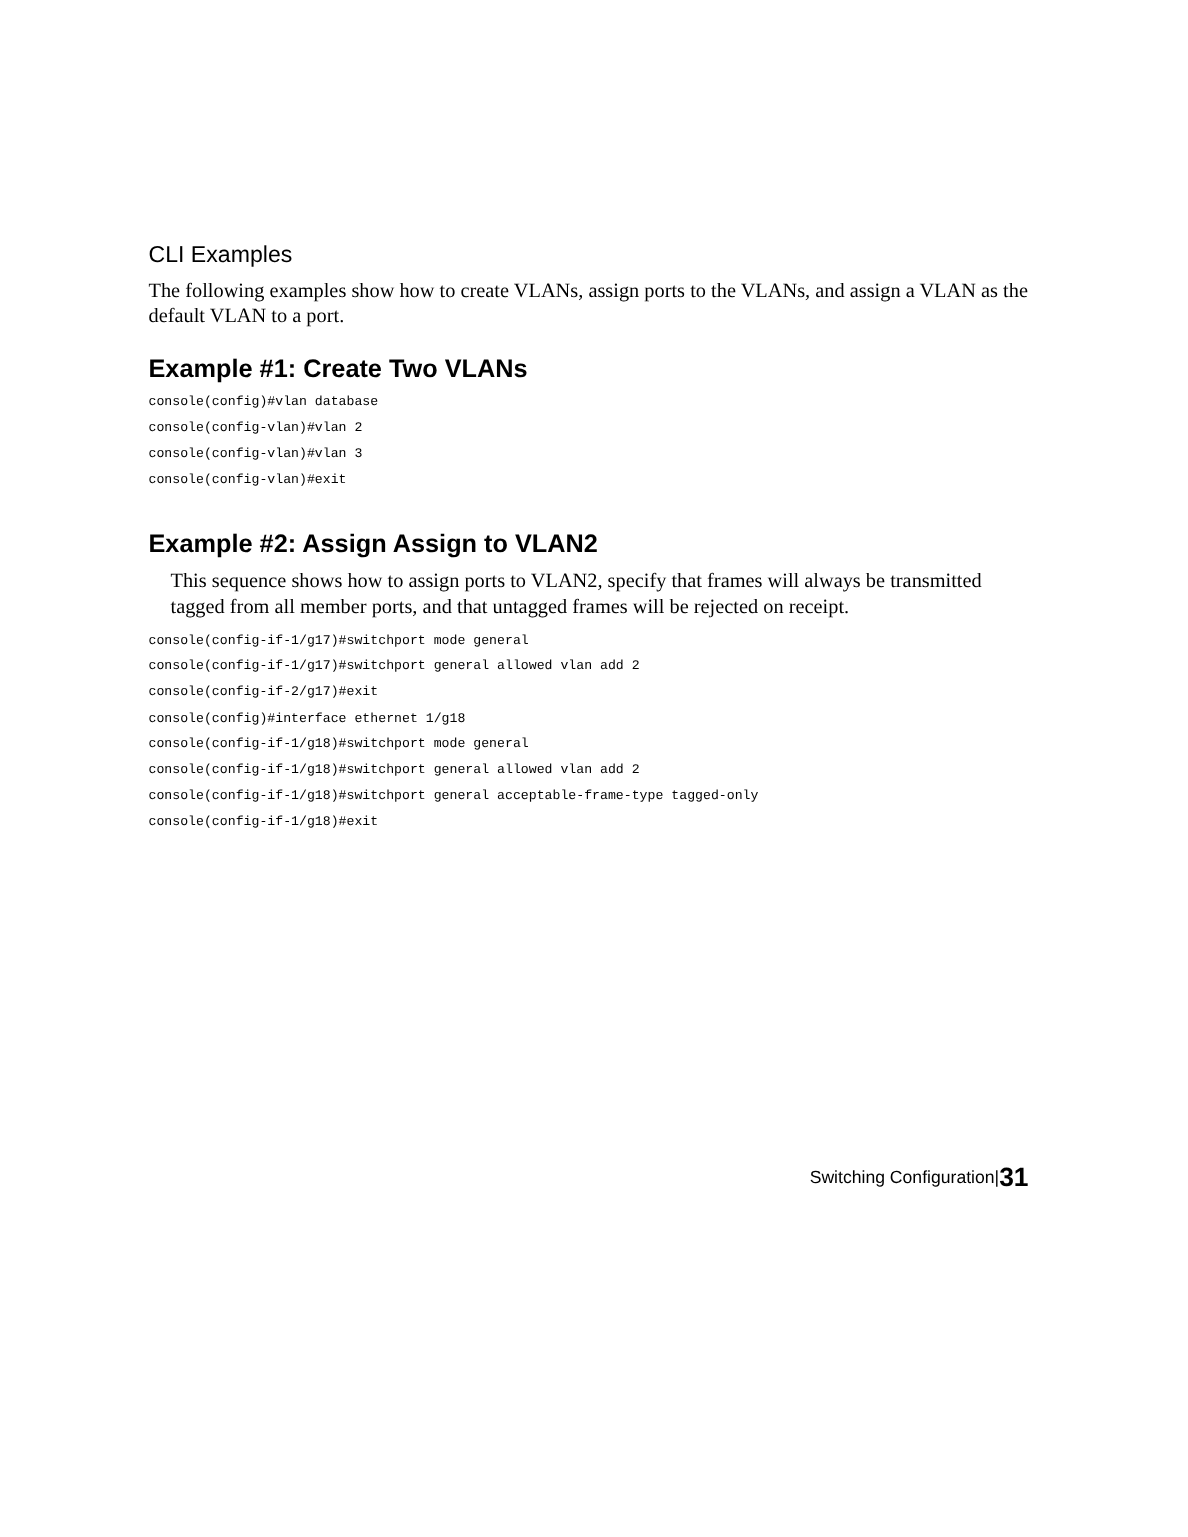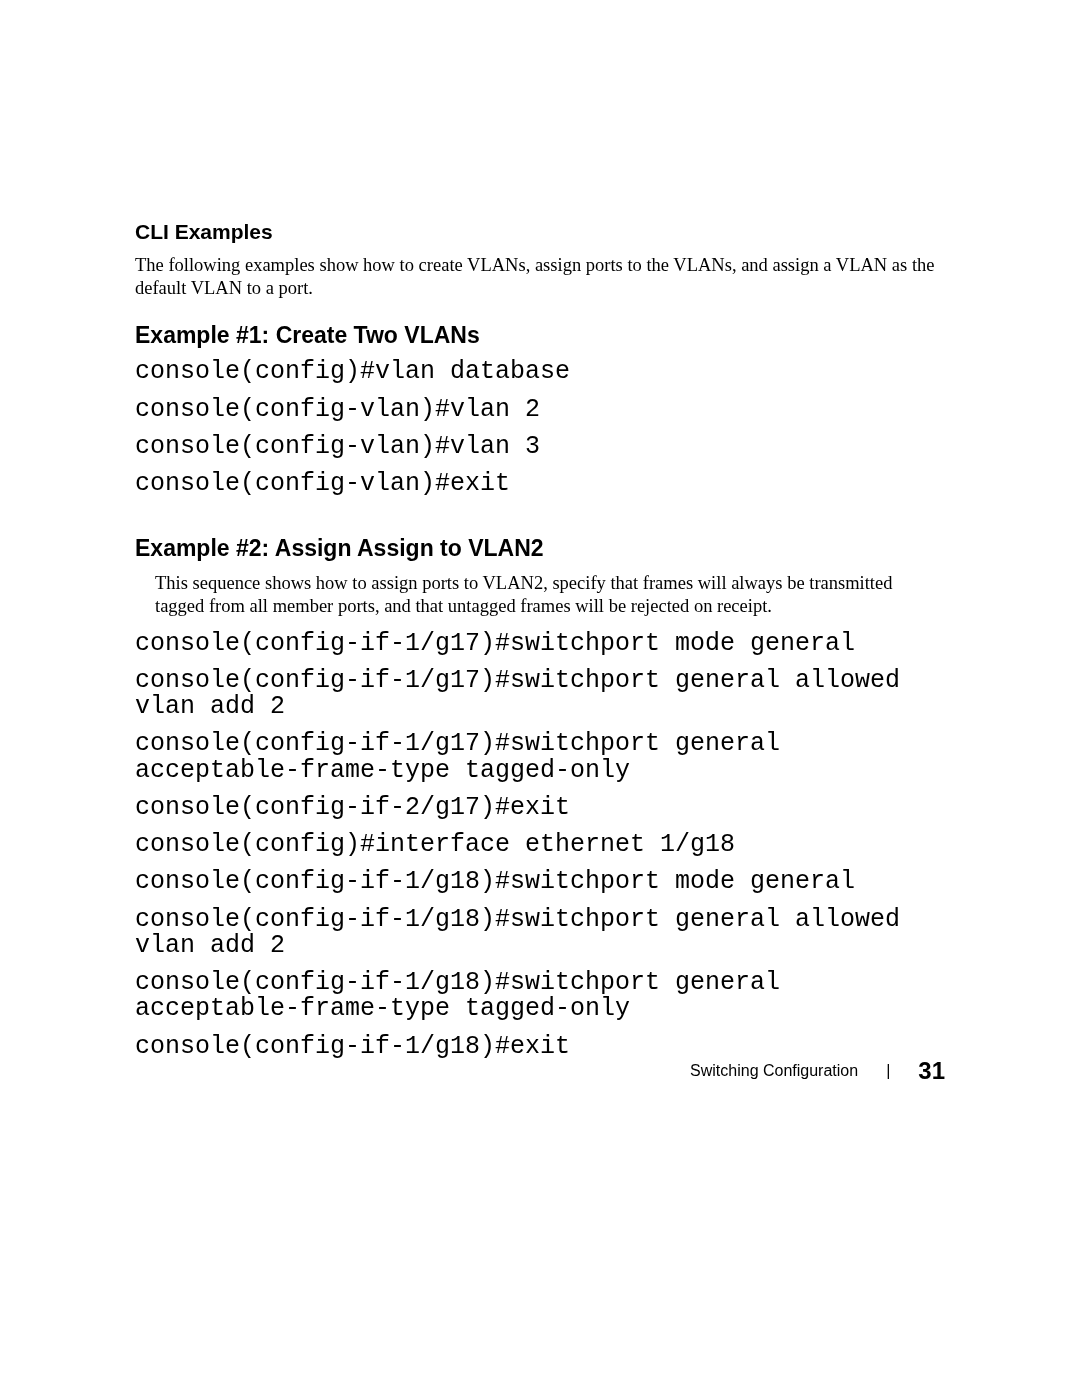--- a/index.html
+++ b/index.html
@@ -13,55 +13,54 @@
   }
   .page {
     position: relative;
     width: 1080px;
     height: 1397px;
     box-sizing: border-box;
     padding: 220px 135px 0 135px;
   }
   .section-heading {
     font-family: "Helvetica Neue", Helvetica, Arial, sans-serif;
-    font-weight: 700;
+    font-weight: 400;
     font-size: 21px;
     margin: 0 0 10px 0;
     letter-spacing: 0px;
   }
   .body-text {
     font-family: Georgia, 'Times New Roman', serif;
     font-size: 18.5px;
     line-height: 1.25;
     margin: 0 0 22px 0;
   }
   .example-heading {
     font-family: "Helvetica Neue", Helvetica, Arial, sans-serif;
     font-weight: 700;
     font-size: 23px;
     margin: 16px 0 10px 0;
   }
   .code-line {
     font-family: "Courier New", Courier, monospace;
-    font-size: 25px;
+    font-size: 12px;
     line-height: 1.05;
     white-space: pre-wrap;
     word-break: break-word;
     margin: 0 0 11px 0;
   }
   .footer {
     position: absolute;
     bottom: 312px;
-    right: 135px;
+    right: 145px;
     font-family: "Helvetica Neue", Helvetica, Arial, sans-serif;
     font-size: 16px;
     color: #000;
     display: flex;
     align-items: center;
-    gap: 28px;
   }
   .footer .sep {
     color: #000;
     font-weight: 300;
   }
   .footer .pagenum {
     font-weight: 700;
     font-size: 24px;
     text-align: center;
   }
@@ -80,21 +79,20 @@
   <div class="code-line">console(config)#vlan database</div>
   <div class="code-line">console(config-vlan)#vlan 2</div>
   <div class="code-line">console(config-vlan)#vlan 3</div>
   <div class="code-line" style="margin-bottom:38px;">console(config-vlan)#exit</div>
 
   <h3 class="example-heading">Example #2: Assign Assign to VLAN2</h3>
   <p class="body-text" style="margin-bottom:12px;margin-left:20px;">This sequence shows how to assign ports to VLAN2, specify that frames will always be transmitted tagged from all member ports, and that untagged frames will be rejected on receipt.</p>
 
   <div class="code-line">console(config-if-1/g17)#switchport mode general</div>
   <div class="code-line">console(config-if-1/g17)#switchport general allowed vlan add 2</div>
-  <div class="code-line">console(config-if-1/g17)#switchport general acceptable-frame-type tagged-only</div>
   <div class="code-line">console(config-if-2/g17)#exit</div>
   <div class="code-line">console(config)#interface ethernet 1/g18</div>
   <div class="code-line">console(config-if-1/g18)#switchport mode general</div>
   <div class="code-line">console(config-if-1/g18)#switchport general allowed vlan add 2</div>
   <div class="code-line">console(config-if-1/g18)#switchport general acceptable-frame-type tagged-only</div>
   <div class="code-line">console(config-if-1/g18)#exit</div>
 
   <div class="footer">
     <span>Switching Configuration</span>
     <span class="sep">|</span>

